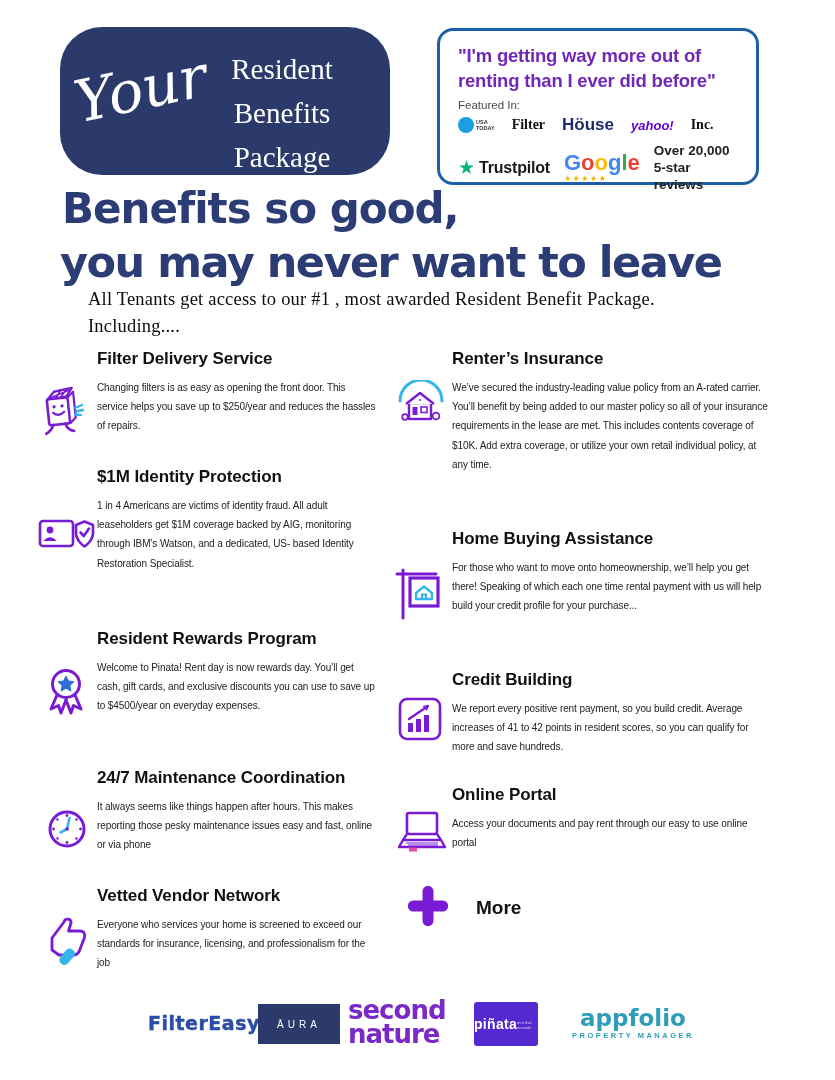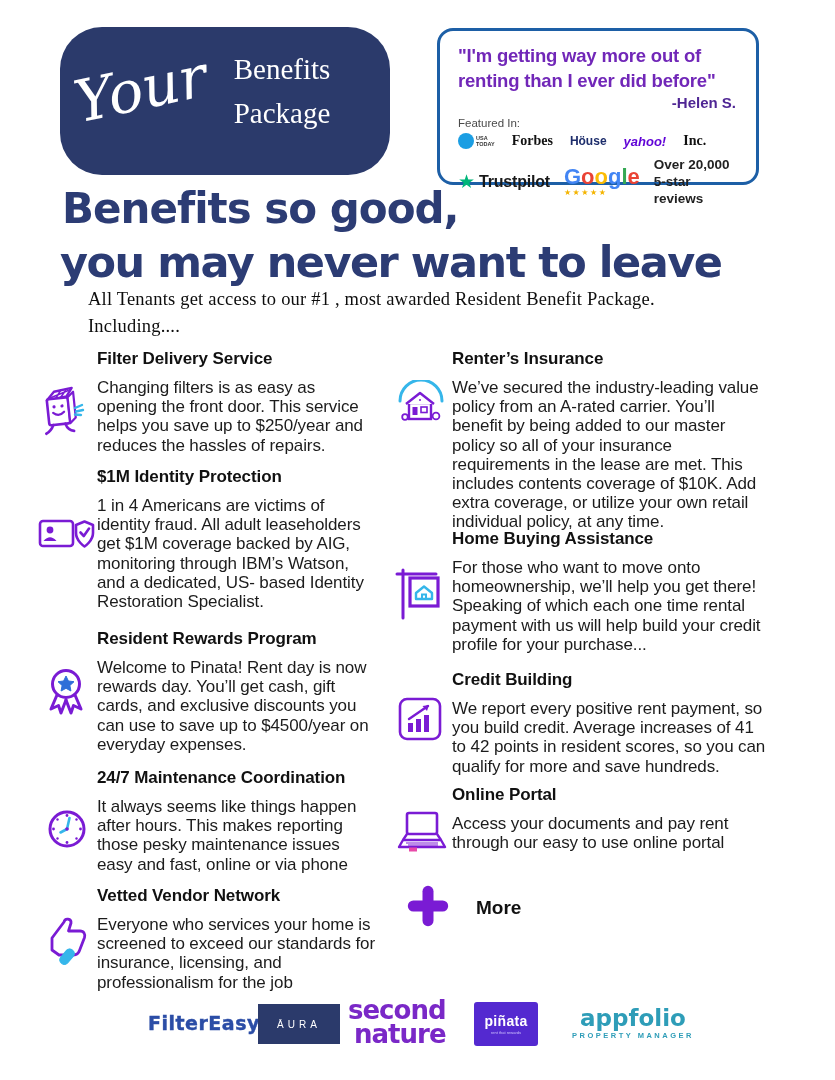--- a/index.html
+++ b/index.html
@@ -33,21 +33,21 @@
     padding:12px 16px 10px 18px;
   }
   .tbox .quote { font-size:18.5px; font-weight:bold; color:#7127b8; line-height:25px; letter-spacing:-0.2px; }
   .tbox .attr  { text-align:right; font-size:15px; font-weight:bold; color:#4f2694; margin-top:1px; margin-right:4px;}
   .tbox .featured { font-size:11.5px; color:#4a4a4a; margin-top:6px; }
   .logo-row { display:flex; align-items:center; gap:17px; margin-top:4px; }
   .usat { display:flex; align-items:center; gap:2px; }
   .usat-circle { width:16px; height:16px; border-radius:50%; background:#1b9ee3; }
   .usat-text { font-size:5.5px; font-weight:bold; color:#333; line-height:6px; }
   .lg-forbes { font-family:"Liberation Serif", serif; font-weight:bold; font-size:14px; color:#111; }
-  .lg-house  { font-weight:bold; font-size:12px; color:#1d2d6b; }
+  .lg-house  { font-weight:bold; font-size:17px; color:#1d2d6b; }
   .lg-yahoo  { font-weight:bold; font-size:13px; color:#5f01d6; font-style:italic; }
   .lg-inc    { font-family:"Liberation Serif", serif; font-weight:bold; font-size:14px; color:#111; }
   .trust-row { display:flex; align-items:center; gap:14px; margin-top:7px; }
   .trustpilot { display:flex; align-items:center; gap:4px; }
   .tp-star { font-size:19px; color:#00b67a; line-height:19px; }
   .tp-name { font-size:16px; font-weight:bold; color:#191919; letter-spacing:-0.2px; }
   .google { text-align:left; line-height:20px; }
   .g-word span { font-size:22px; font-weight:bold; }
   .gl1,.gl4 { color:#4285F4; } .gl2,.gl6 { color:#EA4335; } .gl3 { color:#FBBC05; } .gl5 { color:#34A853; }
   .g-stars { font-size:8px; color:#f4b400; letter-spacing:1.5px; line-height:8px; }
@@ -59,21 +59,21 @@
   .headline2 { position:absolute; left:60px; top:237px; font-family:"DejaVu Sans", sans-serif;
     font-size:43px; font-weight:bold; color:#2c3c74; letter-spacing:-1.5px; white-space:nowrap; }
   .subhead { position:absolute; left:88px; top:286px; width:585px; font-size:18.5px;
     line-height:27px; color:#0d0d0d; letter-spacing:0.2px;font-family:Liberation Serif, serif; }
 
   
   .item { position:absolute; }
   .item .icn { position:absolute; left:0; }
   .item .content { margin-left:57px; }
   .item h3 { font-size:17px; font-weight:bold; color:#111; margin-bottom:9px; white-space:nowrap; letter-spacing:-0.1px;}
-  .item p { font-size:17px; line-height:19.2px; color:#1c1c1c; letter-spacing:-0.1px;}
+  .item p { font-size:10px; line-height:19.2px; color:#1c1c1c; letter-spacing:-0.1px;}
   .col-l { left:40px; width:336px; }
   .col-r { left:396px; width:372px; }
   .col-r .content { margin-left:56px; }
   #L1 { top:349px; } #L1 .icn { top:32px; left:-4px;}
   #L2 { top:467px; } #L2 .icn { top:46px; left:-2px;}
   #L3 { top:629px; } #L3 .icn { top:37px; }
   #L4 { top:768px; } #L4 .icn { top:36px; left:2px;}
   #L5 { top:886px; } #L5 .icn { top:26px; }
   #R1 { top:349px; } #R1 .icn { top:31px; }
   #R2 { top:529px; } #R2 .icn { top:38px; left:-2px;}
@@ -83,60 +83,60 @@
   .more-label { font-size:19px; font-weight:bold; color:#111; }
 
   
   .partners { position:absolute; left:0; top:998px; width:728px; height:60px; }
   .p-filtereasy { position:absolute; left:148px; top:14px; font-family:"DejaVu Sans", sans-serif;
     font-size:19px; font-weight:bold; color:#2b4da6; letter-spacing:0.5px;
     text-shadow:0 0 1px #fff; -webkit-text-stroke:0.4px #2b4da6;}
   .p-aura { position:absolute; left:258px; top:6px; width:82px; height:40px; background:#2b3a6b;
     display:flex; align-items:center; justify-content:center; }
   .p-aura span { color:#fff; font-size:10px; letter-spacing:4px; }
-  .p-secondnature { position:absolute; left:348px; top:0px; text-align:right;
+  .p-secondnature { position:absolute; left:348px; top:0px; text-align:left;
     font-family:"DejaVu Sans", sans-serif; font-size:26px; font-weight:bold; color:#7a28c7;
     line-height:24px; letter-spacing:-1px; }
   .p-pinata { position:absolute; left:474px; top:4px; width:64px; height:44px; background:#5429d0;
-    border-radius:3px; display:flex; flex-direction:column; align-items:center; justify-content:center; }
+    border-radius:3px; display:flex; flex-direction:row; align-items:center; justify-content:center; }
   .p-pinata .nm { color:#fff; font-size:14px; font-weight:bold; letter-spacing:0.3px; }
   .p-pinata .tg { color:#cfc2ff; font-size:4px; margin-top:1px; }
   .p-appfolio { position:absolute; left:572px; top:8px; text-align:center; color:#2e9db8; }
   .p-appfolio .nm { font-family:"DejaVu Sans", sans-serif; font-size:23px; font-weight:bold; letter-spacing:0px; line-height:24px;}
   .p-appfolio .sub { font-size:7.5px; font-weight:bold; letter-spacing:2.5px; margin-top:1px; }
 </style>
 </head>
 <body>
 
 <div class="page">
 
   <div class="badge">
     <div class="badge-script">Your</div>
     <div class="badge-lines">
+      <div>Resident</div>
       <div>Benefits</div>
       <div>Package</div>
     </div>
   </div>
 
   <div class="tbox">
     <div class="quote">
       <div>"I'm getting way more out of</div>
       <div>renting than I ever did before"</div>
     </div>
-    <div class="attr">-Helen S.</div>
     <div class="featured">Featured In:</div>
     <div class="logo-row">
       <div class="usat">
         <div class="usat-circle"></div>
         <div class="usat-text">
           <div>USA</div>
           <div>TODAY</div>
         </div>
       </div>
-      <div class="lg-forbes">Forbes</div>
+      <div class="lg-forbes">Filter</div>
       <div class="lg-house">Höuse</div>
       <div class="lg-yahoo">yahoo!</div>
       <div class="lg-inc">Inc.</div>
     </div>
     <div class="trust-row">
       <div class="trustpilot">
         <span class="tp-star">★</span>
         <span class="tp-name">Trustpilot</span>
       </div>
       <div class="google">

